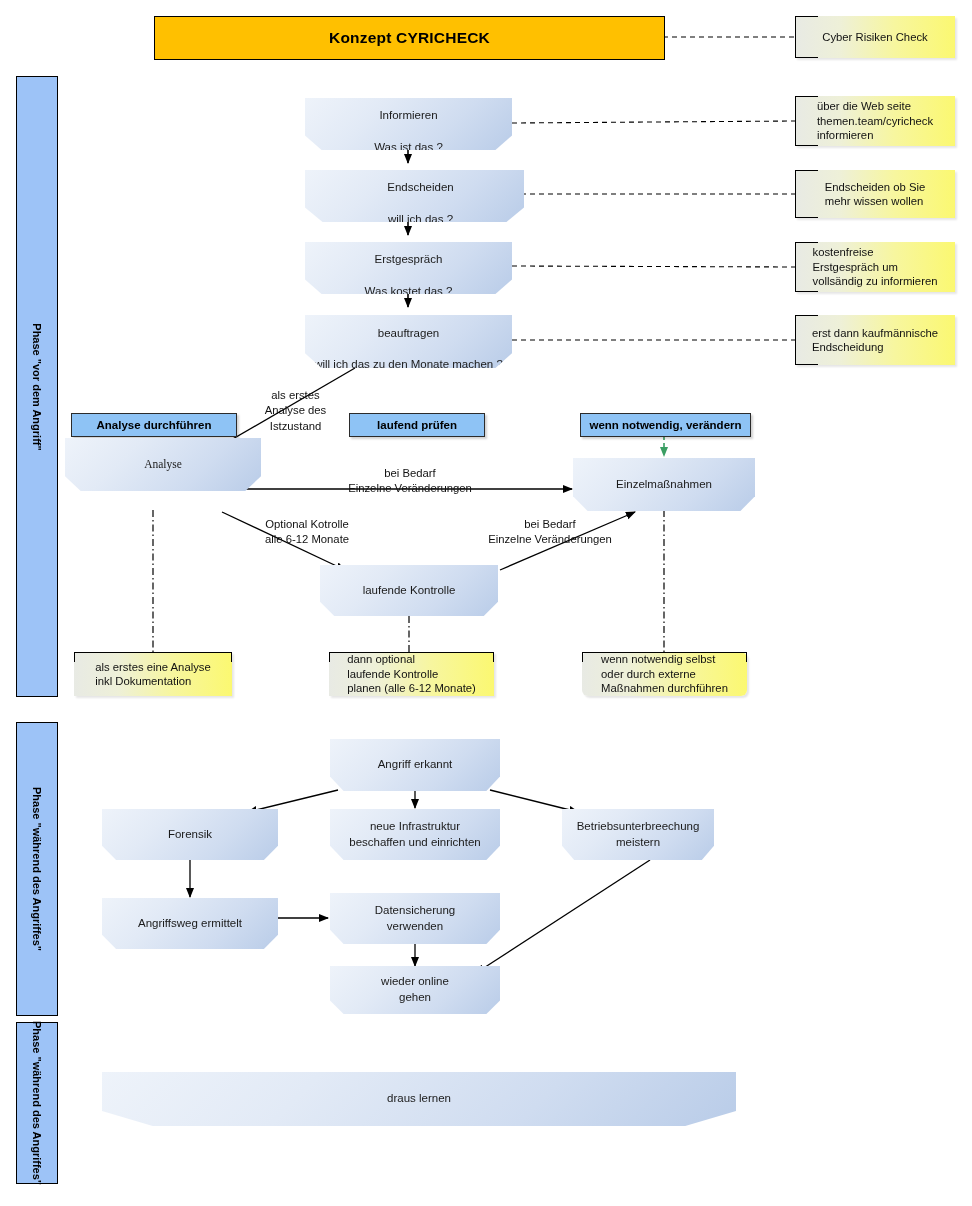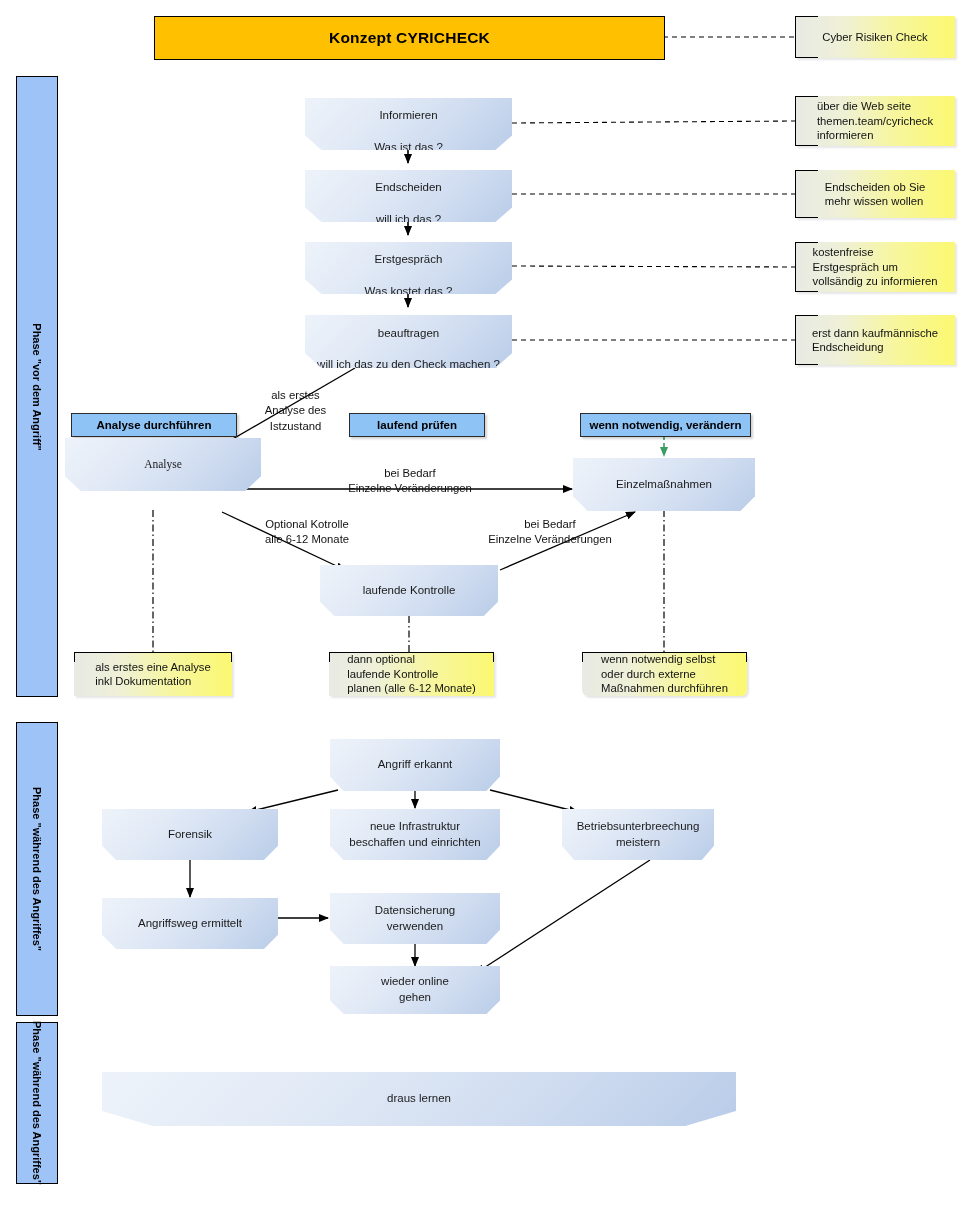--- a/index.html
+++ b/index.html
@@ -192,36 +192,36 @@
   <div class="phase-bar" style="left:16px;top:1022px;width:40px;height:160px;">
     <span class="ptext">Phase "während des Angriffes"</span>
   </div>
 
   <div class="pbox" style="left:305px;top:98px;width:207px;height:52px;">
     <span class="lbl" style="white-space: pre-line;">
       <span>Informieren</span><br>
       <span>Was ist das ?</span>
     </span>
   </div>
-  <div class="pbox" style="left:305px;top:170px;width:207px;height:52px;">
+  <div class="pbox" style="left:305px;top:170px;width:207px;height:52px;padding-left:12px;">
     <span class="lbl" style="white-space: pre-line;">
       <span>Endscheiden</span><br>
       <span>will ich das ?</span>
     </span>
   </div>
   <div class="pbox" style="left:305px;top:242px;width:207px;height:52px;">
     <span class="lbl" style="white-space: pre-line;">
       <span>Erstgespräch</span><br>
       <span>Was kostet das ?</span>
     </span>
   </div>
   <div class="pbox" style="left:305px;top:315px;width:207px;height:53px;">
     <span class="lbl" style="white-space: pre-line;">
       <span>beauftragen</span><br>
-      <span>will ich das zu den Check machen ?</span>
+      <span>will ich das zu den Monate machen ?</span>
     </span>
   </div>
 
   <div class="note bracket-left" style="left:795px;top:16px;width:160px;height:42px;">
     <span class="ntxt">Cyber Risiken Check</span>
   </div>
   <div class="note bracket-left" style="left:795px;top:96px;width:160px;height:50px;">
     <span class="ntxt" style="white-space: pre-line;">über die Web seite
 themen.team/cyricheck
 informieren</span>

